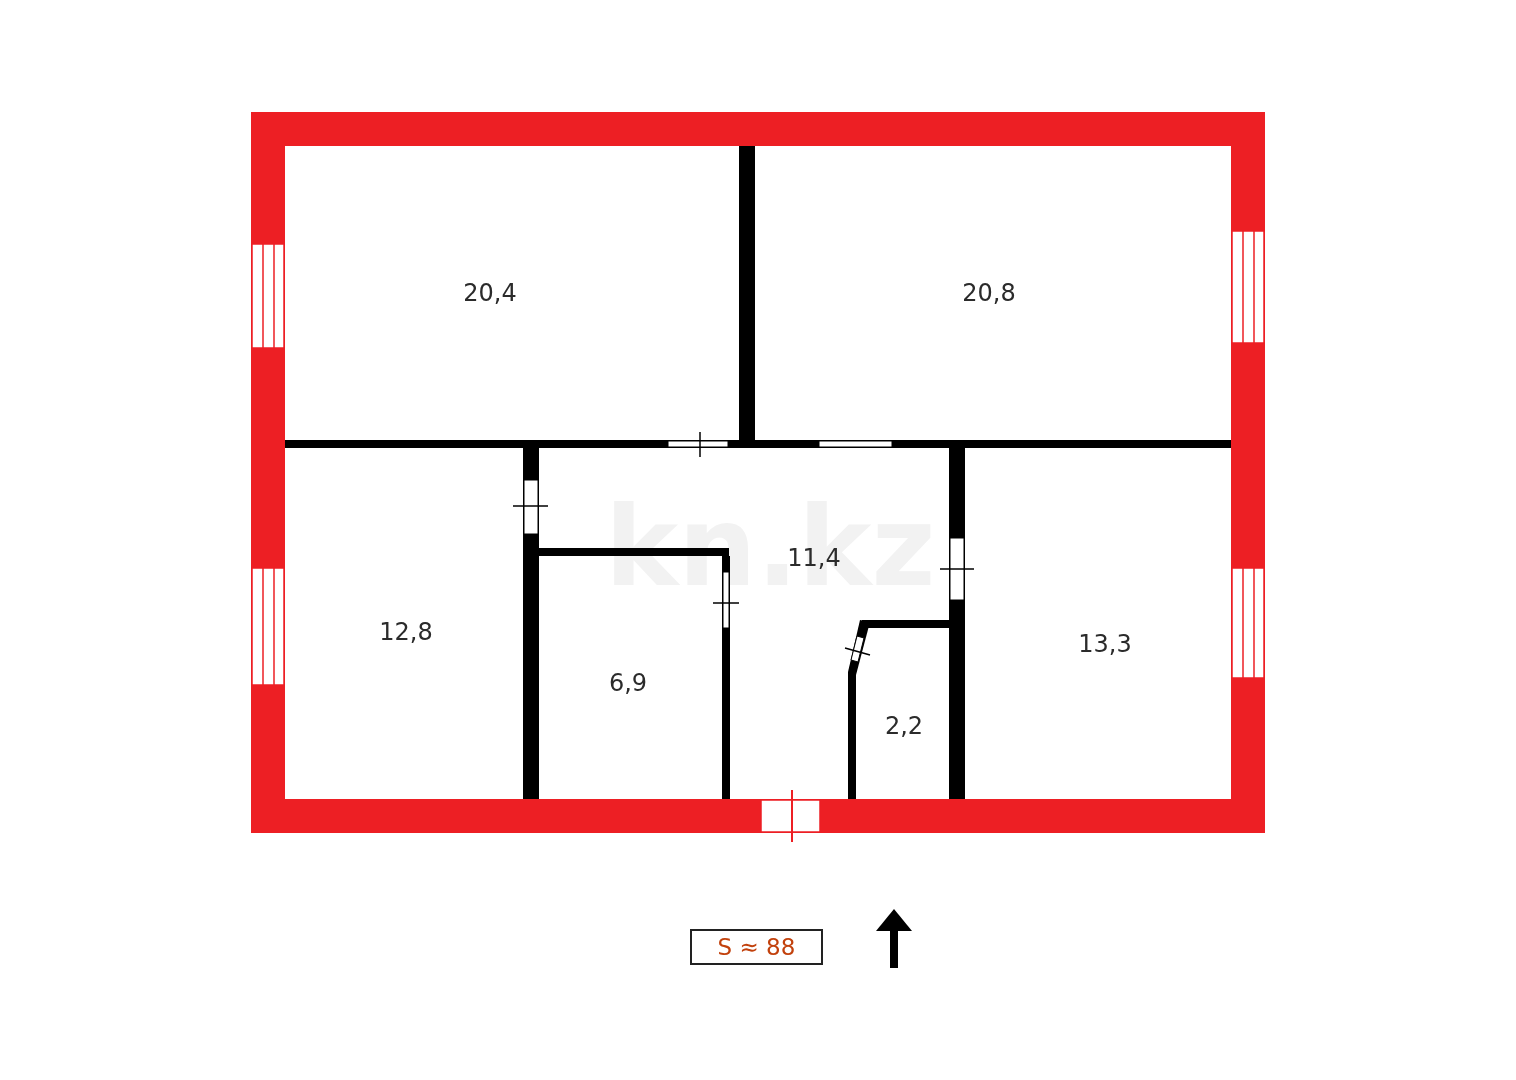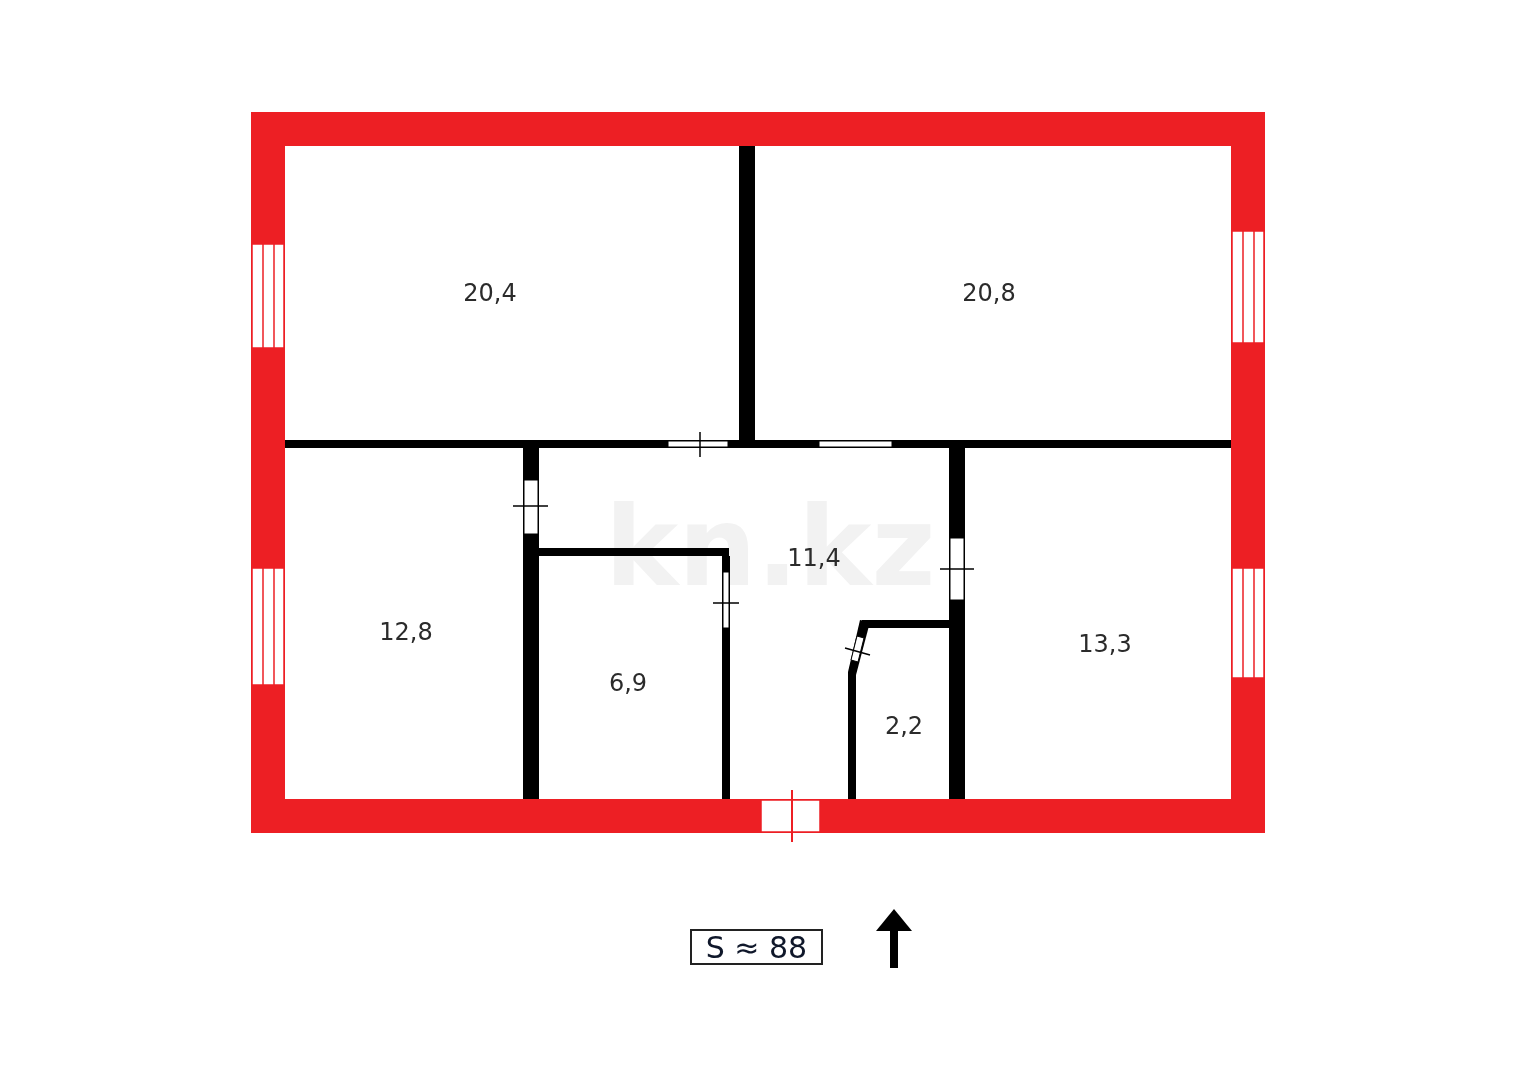--- a/index.html
+++ b/index.html
@@ -4,21 +4,21 @@
 <style>
   html, body { margin: 0; padding: 0; background: #ffffff; }
   body { width: 1516px; height: 1080px; position: relative; overflow: hidden;
          font-family: "DejaVu Sans", sans-serif; }
   svg#plan { position: absolute; left: 0; top: 0; }
   .room-label { font-family: "DejaVu Sans", sans-serif; font-size: 24px; fill: #2b2b2b; }
   .watermark { font-family: "DejaVu Sans", sans-serif; font-size: 110px; fill: #f2f2f2; font-weight: bold; }
   .area-box { position: absolute; left: 690px; top: 929px; width: 133px; height: 36px;
               border: 2px solid #222; box-sizing: border-box; display: flex;
               align-items: center; justify-content: center;
-              font-size: 30px; color: #0f172a; background: #fff; }
+              font-size: 23px; color: #c2410c; background: #fff; }
 </style>
 </head>
 <body>
 
 <svg id="plan" width="1516" height="1080" viewBox="0 0 1516 1080">
 
   <text class="watermark" x="605" y="585">kn.kz</text>
 
   <g fill="#ED1F24">
     <rect x="251" y="112" width="1014" height="34"></rect>

